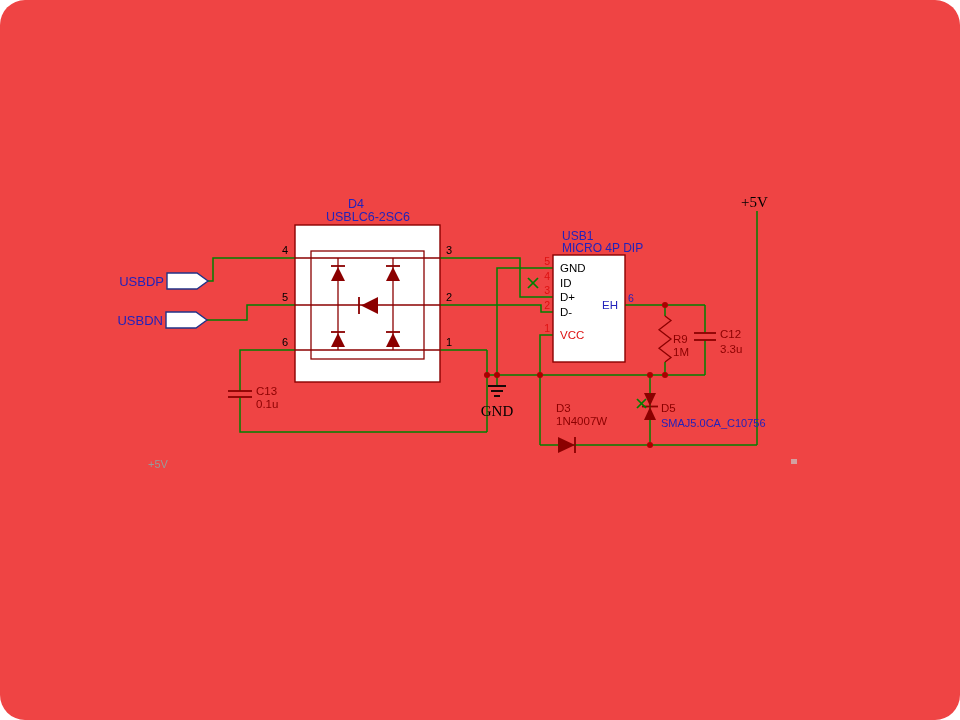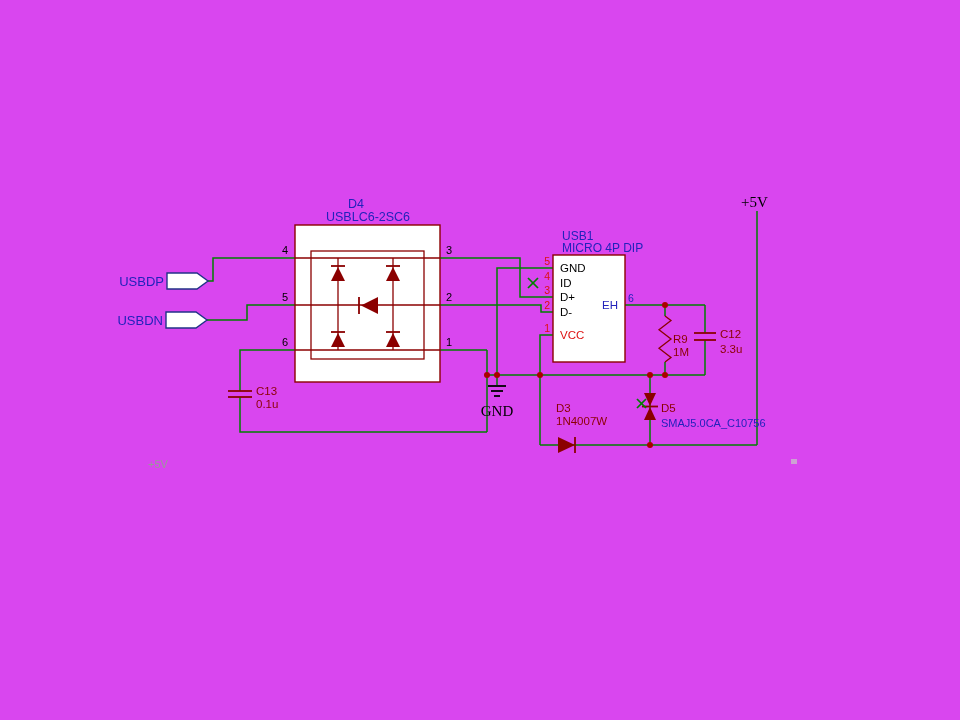--- a/index.html
+++ b/index.html
@@ -1,16 +1,16 @@
 <!DOCTYPE html>
 <html style="--wire: #008000; --component: #8b0000; --junction: #aa0000; --blue: #2222bb; --red: #dd1111; --port_outline: #223388; --gray: #999999;"><head>
 <meta charset="utf-8">
 <style>
   html,body{margin:0;padding:0;background:#ffffff;}
-  .page{position:relative;width:960px;height:720px;background:#d946ef;overflow:hidden;}
+  .page{position:relative;width:960px;height:720px;background:#ef4444;overflow:hidden;border-radius:25px;}
   svg{display:block;}
   text{font-family:"Liberation Sans",sans-serif;}
   .serif{font-family:"Liberation Serif",serif;}
   .wire{stroke:var(--wire);fill:none;stroke-width:1.5;}
   .xmark{stroke:var(--wire);fill:none;stroke-width:1.7;}
   .comp{stroke:var(--component);fill:none;stroke-width:1.3;}
   .compbox{stroke:var(--component);fill:#ffffff;stroke-width:1.4;}
   .compfill{fill:var(--component);stroke:none;}
   .bar{stroke:var(--component);fill:none;stroke-width:1.8;}
   .dot{fill:var(--junction);stroke:none;}

